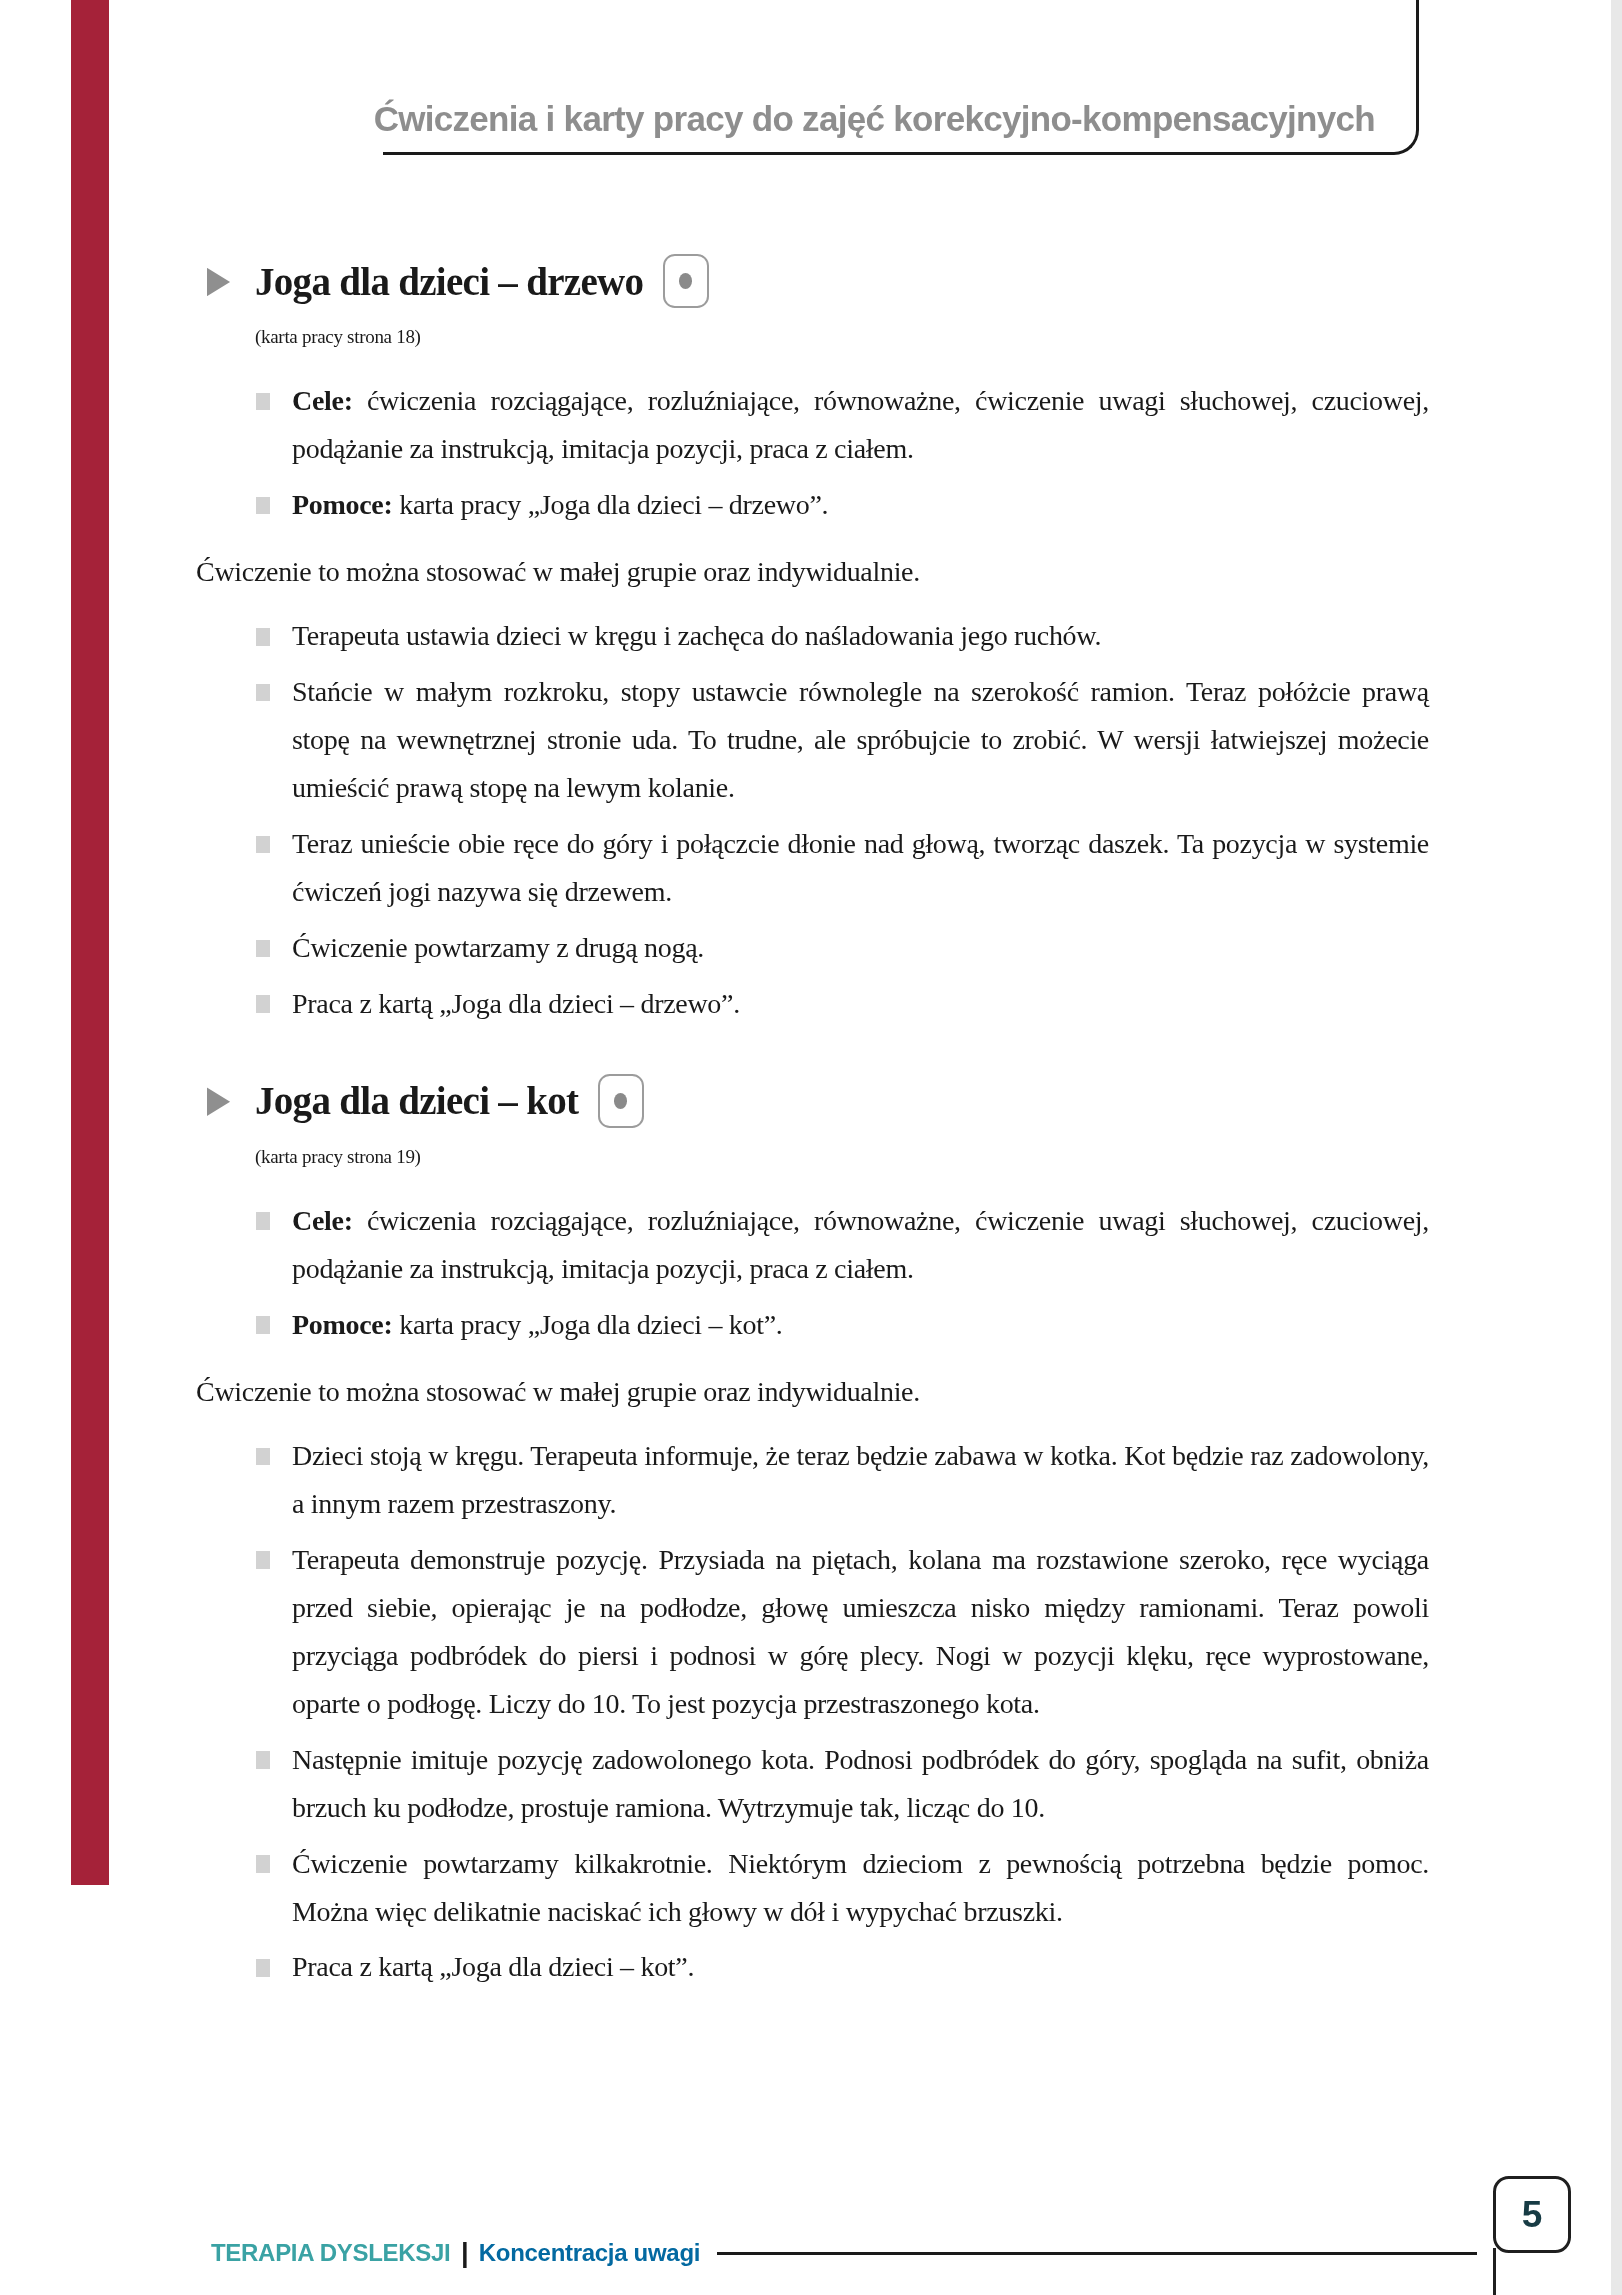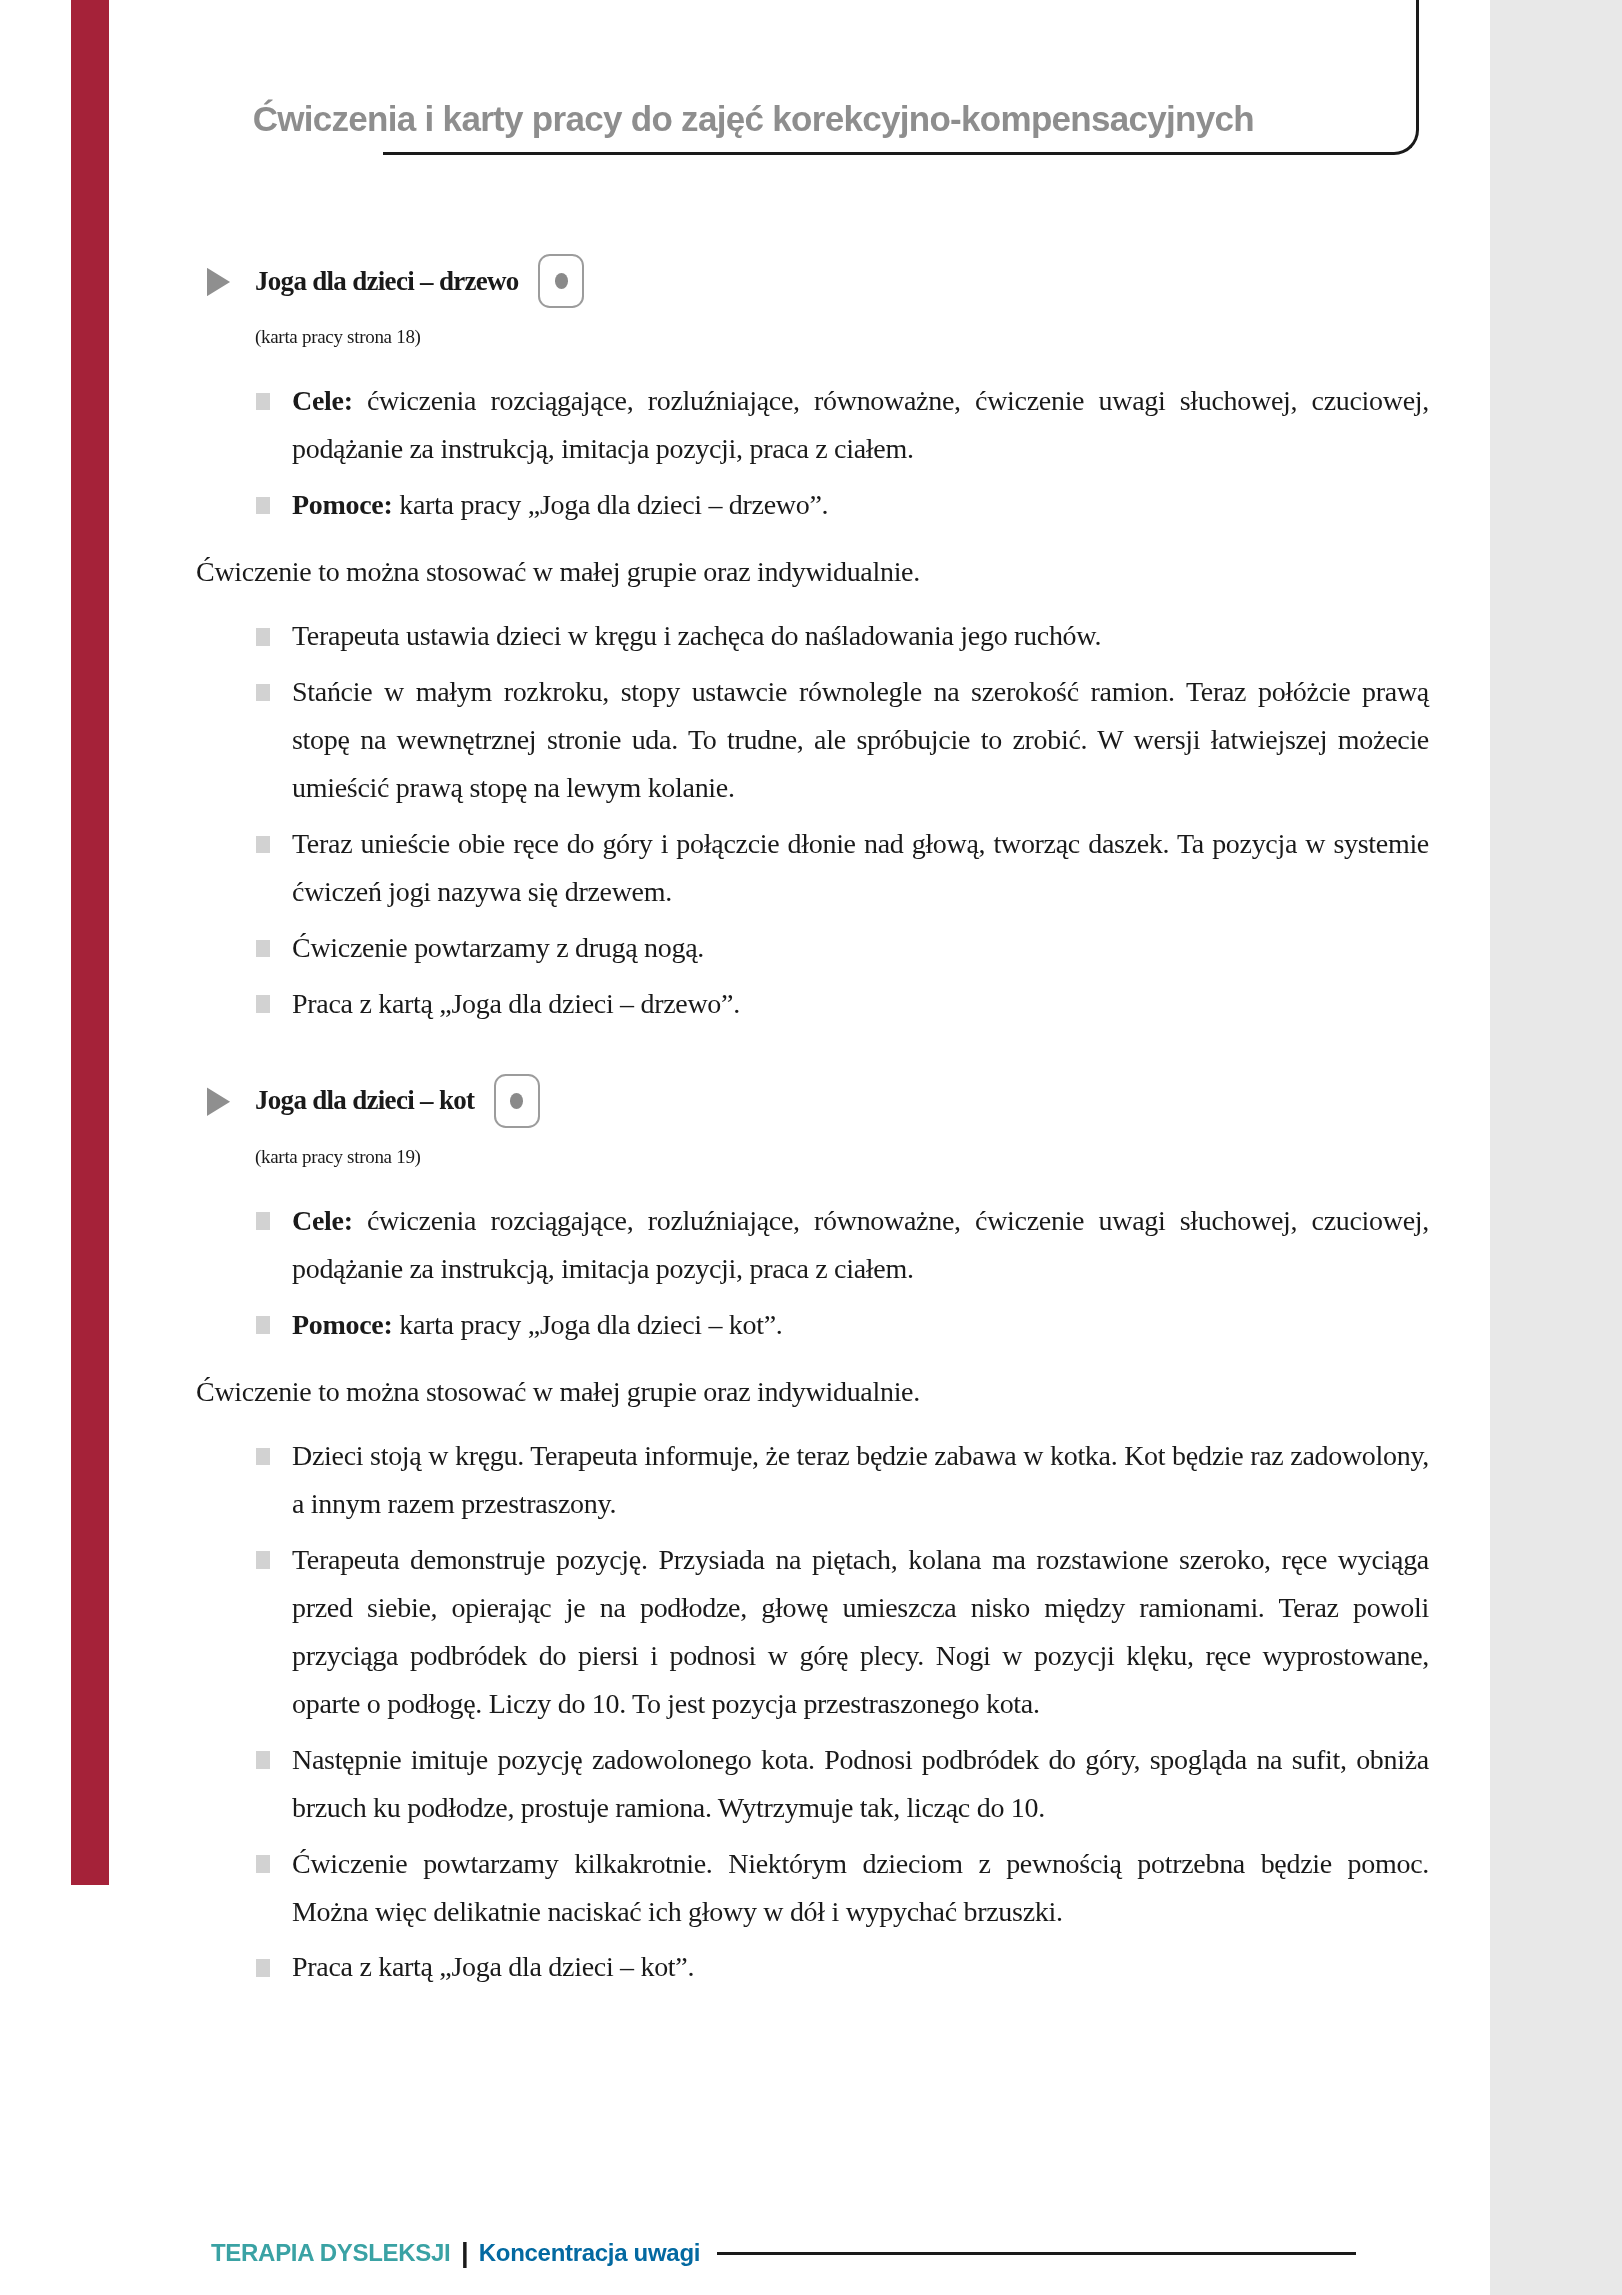--- a/index.html
+++ b/index.html
@@ -4,21 +4,21 @@
 <style>
   :root{
     --accent-red:#a52239;
     --accent-teal:#3aa2a4;
     --gray-header:#8e8e8e;
     --ink:#1a1a1a;
   }
   html,body{margin:0;padding:0;background:#e8e8e8;}
   .page{
     position:relative;
-    width:1490px;height:2295px;
+    width:1611px;height:2295px;
     background:#ffffff;
     overflow:hidden;
     font-family:"Liberation Serif", serif;
     color:var(--ink);
   }
   
   .red-bar{
     position:absolute;left:71px;top:0;
     width:38px;height:1885px;
     background:var(--accent-red);
@@ -50,21 +50,21 @@
     display:flex;align-items:center;gap:19.6px;
     height:56px;
   }
   .tri{
     position:absolute;left:10.5px;top:14.4px;
     width:23.6px;height:29px;
     background:#8f8f8f;
     clip-path:polygon(0 0,100% 50%,0 100%);
   }
   .section-title{
-    margin:0;font-size:27px;line-height:39px;font-weight:bold;
+    margin:0;font-size:39px;line-height:39px;font-weight:bold;
     letter-spacing:-0.7px;white-space:nowrap;
   }
   .card-icon{
     flex:none;display:inline-block;
     width:42px;height:50px;
     border:2.6px solid #9c9c9c;border-radius:11.8px;
     position:relative;background:#fff;
   }
   .card-dot{
     position:absolute;left:50%;top:50%;

